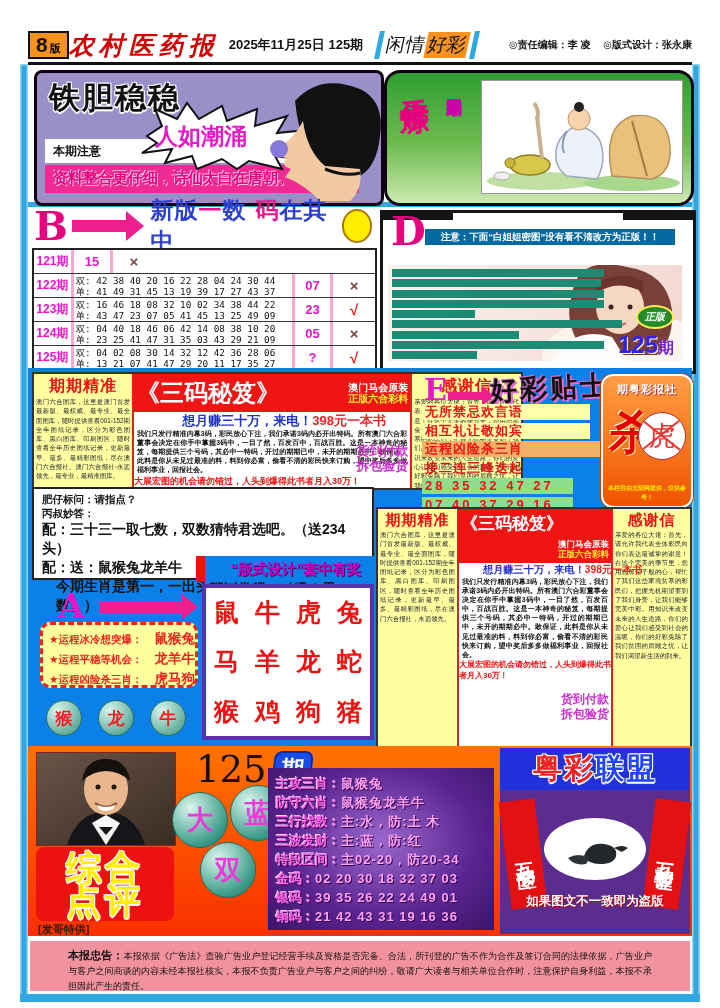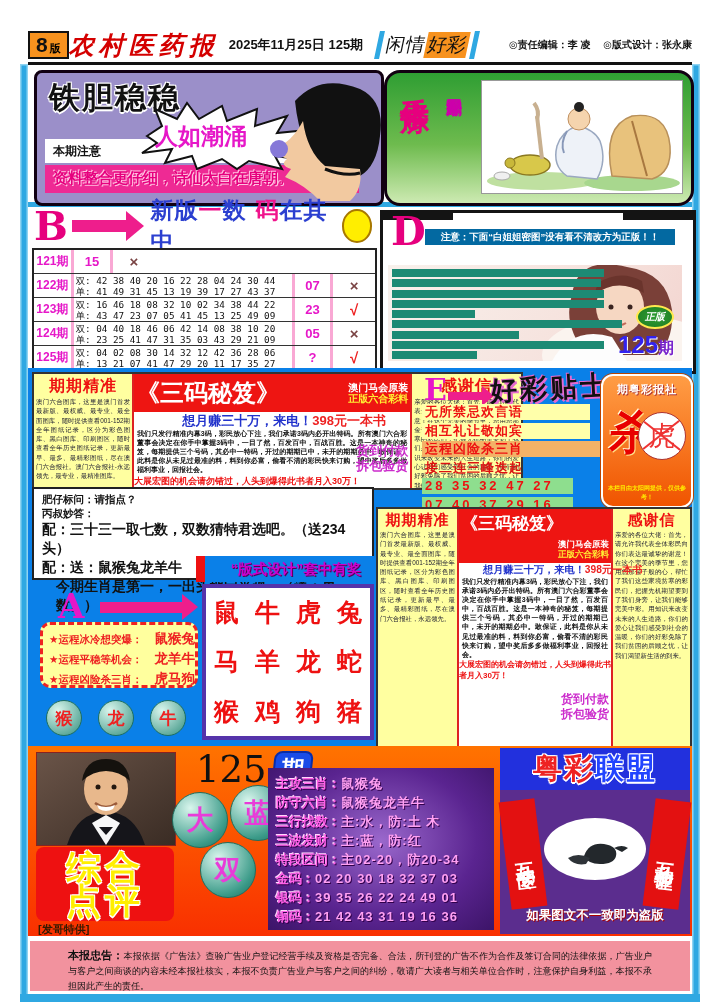--- a/index.html
+++ b/index.html
@@ -180,21 +180,21 @@
   
   .union{left:500px;top:748px;width:190px;height:186px;background:#5b2d8e;}
   .un-top{height:42px;background:#2230dd;display:flex;align-items:center;justify-content:center;}
   .un-top span{font-size:29px;font-weight:bold;letter-spacing:2px;}
   .un-t1{color:#ee2222;}
   .un-t2{color:#2244ff;}
   .un-vl,.un-vr{position:absolute;top:52px;width:36px;height:108px;background:#e31111;display:flex;align-items:center;justify-content:center;writing-mode:vertical-rl;color:#fff;font-size:19px;font-weight:bold;letter-spacing:3px;}
   .un-vl{left:5px;transform:rotate(-7deg);}
   .un-vr{right:5px;transform:rotate(7deg);}
   .un-ellipse{left:44px;top:70px;width:102px;height:62px;background:#fff;border-radius:50%;overflow:hidden;}
-  .un-note{bottom:10px;width:100%;text-align:center;color:#fff;font-size:12.5px;font-weight:bold;text-shadow:1px 1px 0 #a00;}
+  .un-note{bottom:24px;width:100%;text-align:center;color:#fff;font-size:12.5px;font-weight:bold;text-shadow:1px 1px 0 #a00;}
 
   
   .disc{left:30px;top:941px;width:660px;height:50px;background:#f2929e;box-sizing:border-box;padding:5px 38px;}
   .disc-t{font-size:9px;line-height:1.65;color:#111;text-align:justify;}
   .disc-t b{font-size:11px;}
 </style>
 </head>
 <body>
 
 <div id="page">

